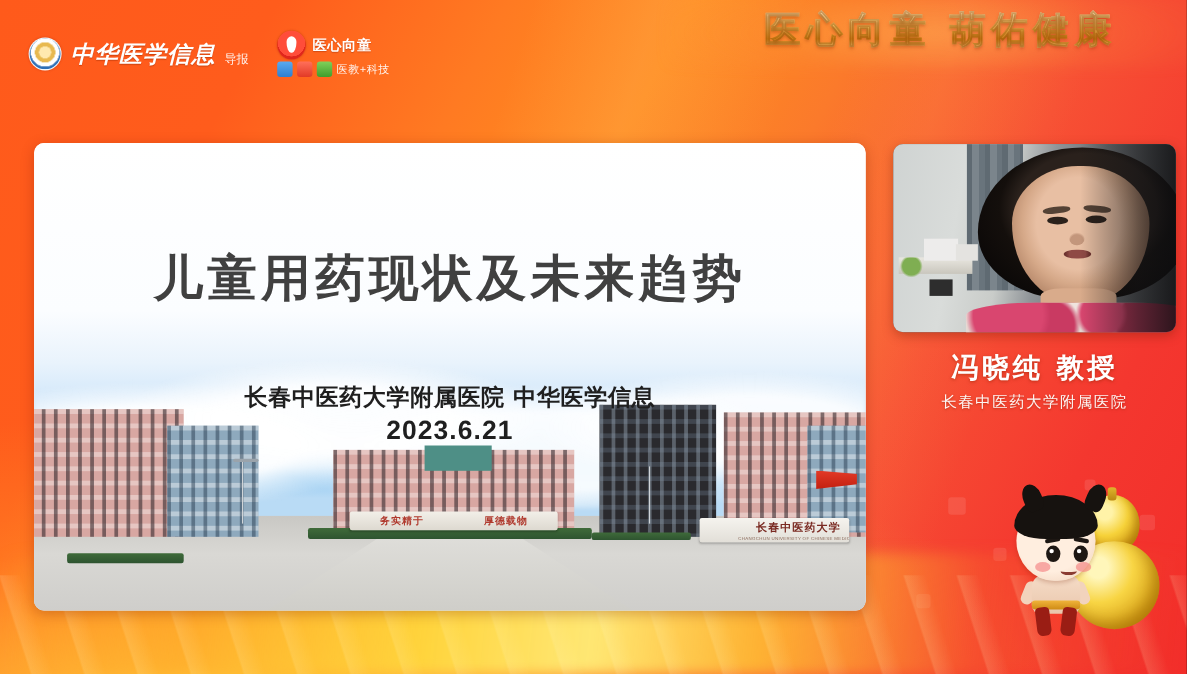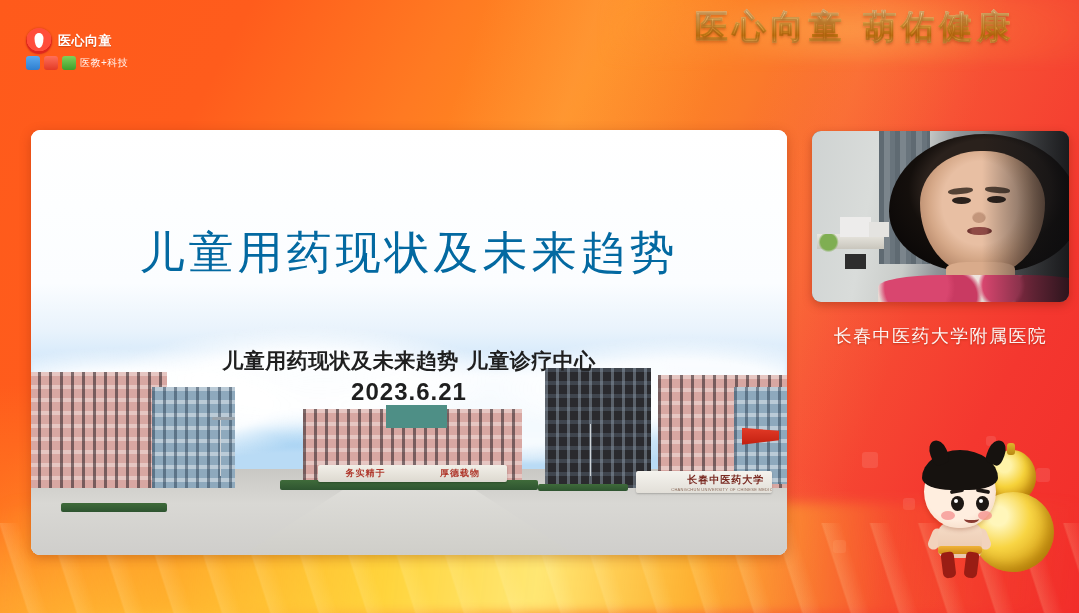--- a/index.html
+++ b/index.html
@@ -292,24 +292,24 @@
   }
   .pole { position: absolute; background: #cfd4d8; }
   .lamp { position: absolute; background: #9aa3ab; }
 
   
   .slide-title {
     position: absolute;
     left: 0; right: 0; top: 93px;
     text-align: center;
     font-family: "DejaVu Sans", "Liberation Sans", sans-serif;
-    font-weight: 400;
+    font-weight: 700;
     font-size: 45px;
     letter-spacing: 4px;
-    color: #0369a1;
+    color: #404040;
     z-index: 4;
   }
   .slide-sub {
     position: absolute;
     left: 0; right: 0; top: 218px;
     text-align: center;
     z-index: 4;
     font-family: "DejaVu Sans", "Liberation Sans", sans-serif;
     font-weight: 700;
     color: #1f1f1f;
@@ -403,21 +403,21 @@
     color: #ffffff;
     font-size: 25px;
     font-weight: 700;
     letter-spacing: 3px;
     font-family: "DejaVu Sans", "Liberation Sans", sans-serif;
     text-shadow: 0 1px 3px rgba(140,35,0,.55);
   }
   .speaker-org {
     margin-top: 6px;
     color: rgba(255,255,255,.95);
-    font-size: 18px;
+    font-size: 14px;
     letter-spacing: 1.4px;
     font-family: "DejaVu Sans", "Liberation Sans", sans-serif;
     text-shadow: 0 1px 2px rgba(140,35,0,.5);
     text-align: center;
   }
 
   
   .mascot {
     position: absolute;
     left: 912px; top: 440px;
@@ -493,20 +493,25 @@
   <div class="sq" style="left:903px;top:498px;width:12px;height:12px;"></div>
   <div class="sq" style="left:1036px;top:468px;width:14px;height:14px;"></div>
   <div class="sq" style="left:986px;top:436px;width:10px;height:10px;"></div>
   <div class="sq" style="left:833px;top:540px;width:13px;height:13px;"></div>
 
   <div class="bottom-glow"></div>
   <div class="bottom-streaks"></div>
 
   <div class="logo-row">
 
+    <div class="logo-cmj">
+      <div class="emblem"></div>
+      <div class="cmj-text">中华医学信息</div>
+      <div class="cmj-sub">导报</div>
+    </div>
 
     <div class="logo-hulu">
       <div class="hulu-top">
         <div class="hulu-badge"></div>
         <div class="hulu-name">医心向童</div>
       </div>
       <div class="hulu-bottom">
         <span class="chip b"></span>
         <span class="chip r"></span>
         <span class="chip g"></span>
@@ -556,21 +561,21 @@
 
       <div class="uni-sign" style="left:80%;top:55%;width:18%;height:12%;padding-left:44px;">
         <div class="cn">长春中医药大学</div>
         <div class="en">CHANGCHUN UNIVERSITY OF CHINESE MEDICINE</div>
       </div>
     </div>
 
     <div class="slide-title">儿童用药现状及未来趋势</div>
 
     <div class="slide-sub">
-      <div class="l1">儿童用药现状及未来趋势 儿童诊疗中心</div>
+      <div class="l1">长春中医药大学附属医院 中华医学信息</div>
       <div class="l4">2023.6.21</div>
     </div>
   </div>
 
   <div class="video">
     <div class="v-wall"></div>
     <div class="v-curtain"></div>
     <div class="v-shelf"></div>
     <div class="v-box1"></div>
     <div class="v-box2"></div>
@@ -588,20 +593,21 @@
         <div class="mouth"></div>
       </div>
       <div class="neck"></div>
       <div class="shirt"></div>
     </div>
 
     <div class="v-shadow"></div>
   </div>
 
   <div class="speaker">
+    <div class="speaker-name">冯晓纯 教授</div>
     <div class="speaker-org">长春中医药大学附属医院</div>
   </div>
 
   <div class="mascot">
     <div class="gourd">
       <div class="gourd-top"></div>
       <div class="gourd-bot"></div>
     </div>
     <div class="boy">
       <div class="b-arm l"></div>

